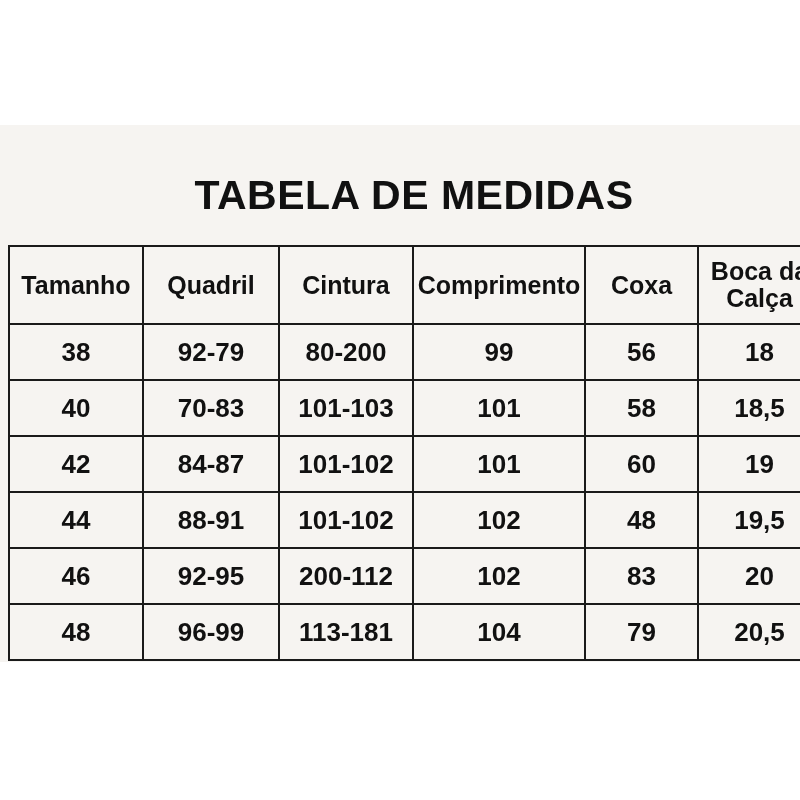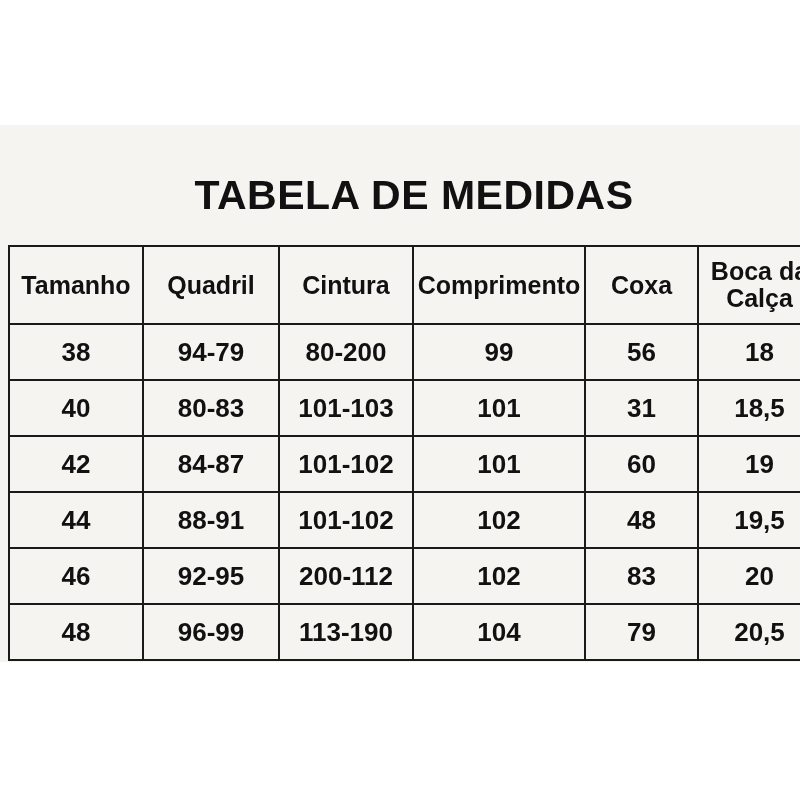--- a/index.html
+++ b/index.html
@@ -114,32 +114,32 @@
           <th>Quadril</th>
           <th>Cintura</th>
           <th>Comprimento</th>
           <th>Coxa</th>
           <th>Boca da Calça</th>
         </tr>
       </thead>
       <tbody>
         <tr>
           <td>38</td>
-          <td>94-79</td>
+          <td>92-79</td>
           <td>80-200</td>
           <td>99</td>
           <td>56</td>
           <td>18</td>
         </tr>
         <tr>
           <td>40</td>
-          <td>80-83</td>
+          <td>70-83</td>
           <td>101-103</td>
           <td>101</td>
-          <td>31</td>
+          <td>58</td>
           <td>18,5</td>
         </tr>
         <tr>
           <td>42</td>
           <td>84-87</td>
           <td>101-102</td>
           <td>101</td>
           <td>60</td>
           <td>19</td>
         </tr>
@@ -155,21 +155,21 @@
           <td>46</td>
           <td>92-95</td>
           <td>200-112</td>
           <td>102</td>
           <td>83</td>
           <td>20</td>
         </tr>
         <tr>
           <td>48</td>
           <td>96-99</td>
-          <td>113-190</td>
+          <td>113-181</td>
           <td>104</td>
           <td>79</td>
           <td>20,5</td>
         </tr>
       </tbody>
     </table>
   </div>
 
   <div class="bottom-space"></div>
 </div>

